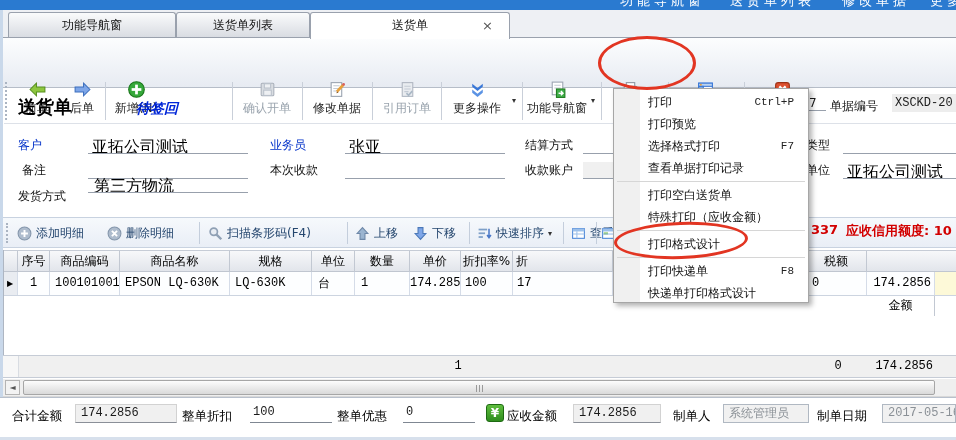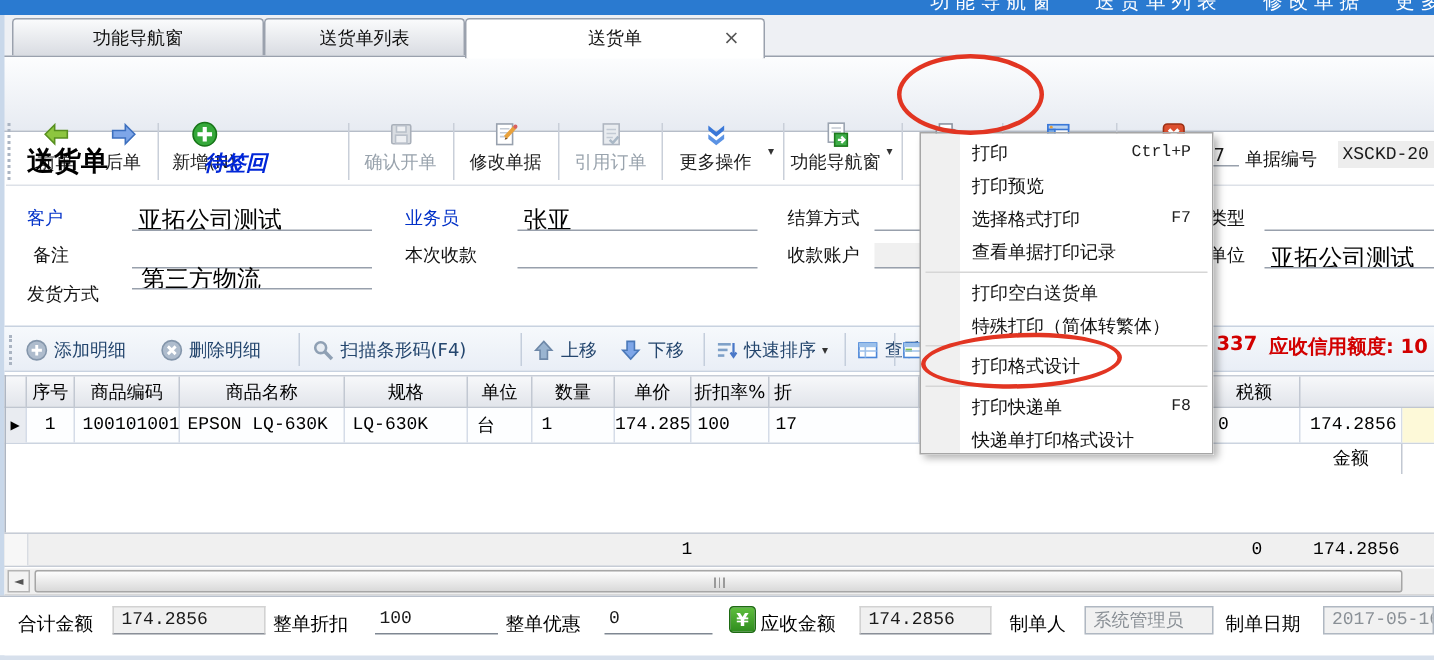--- a/index.html
+++ b/index.html
@@ -378,21 +378,21 @@
   </div>
   <div class="abs" style="left:0;top:437px;width:956px;height:3px;background:#d7e0ec;"></div>
 
   <div class="abs menu">
     <div class="mi"><span>打印</span><span class="sc mono">Ctrl+P</span></div>
     <div class="mi"><span>打印预览</span></div>
     <div class="mi"><span>选择格式打印</span><span class="sc mono">F7</span></div>
     <div class="mi"><span>查看单据打印记录</span></div>
     <div class="msep"></div>
     <div class="mi"><span>打印空白送货单</span></div>
-    <div class="mi"><span>特殊打印（简体转繁体）</span></div>
+    <div class="mi"><span>特殊打印（应收金额）</span></div>
     <div class="msep"></div>
     <div class="mi"><span>打印格式设计</span></div>
     <div class="msep"></div>
     <div class="mi"><span>打印快递单</span><span class="sc mono">F8</span></div>
     <div class="mi"><span>快递单打印格式设计</span></div>
   </div>
 
   <div class="redcircle" style="left:598px;top:36px;width:92px;height:48px;"></div>
   <div class="redcircle" style="left:614px;top:222px;width:128px;height:31px;transform:rotate(-2deg);"></div>
 

